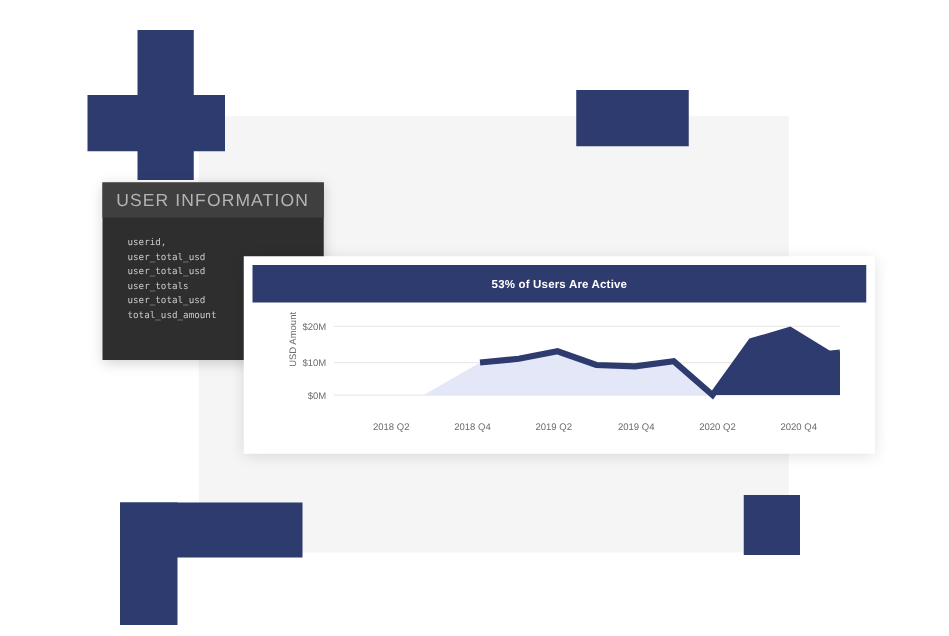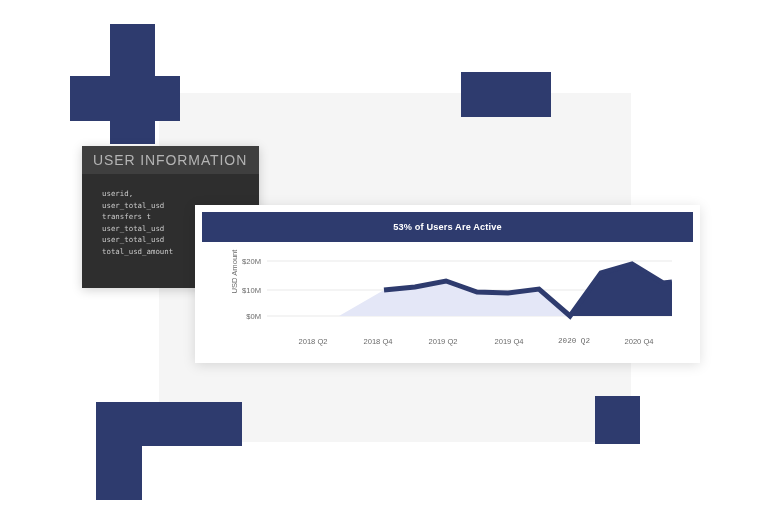--- a/index.html
+++ b/index.html
@@ -201,22 +201,22 @@
   <div class="deco deco-l-v"></div>
   <div class="deco deco-sq-br"></div>
 
   <div class="code-panel">
     <div class="code-header">
       <span class="code-header-title">USER INFORMATION</span>
     </div>
     <div class="code-body">
       <div class="code-line">userid,</div>
       <div class="code-line">user_total_usd</div>
-      <div class="code-line">transfers t</div>
       <div class="code-line">user_total_usd</div>
+      <div class="code-line">user_totals</div>
       <div class="code-line">user_total_usd</div>
       <div class="code-line">total_usd_amount</div>
     </div>
   </div>
 
   <div class="chart-card">
 
     <div class="tabs">
       <div class="tab tab-active">
         <span>53% of Users Are Active</span>
@@ -244,20 +244,20 @@
         <path d="M 303,67 L 334,24 L 365,15 L 396,34 L 405,33 L 405,67 Z" fill="#2e3b6e"></path>
 
         <polyline points="117,41 148,38 179,32 210,43 241,44 272,40 303,67 334,24 365,15 396,34 405,33" fill="none" stroke="#2e3b6e" stroke-width="5" stroke-linejoin="miter" stroke-linecap="butt"></polyline>
       </svg>
 
       <div class="x-labels">
         <div class="x-label" style="left: 46px;">2018 Q2</div>
         <div class="x-label" style="left: 111px;">2018 Q4</div>
         <div class="x-label" style="left: 176px;">2019 Q2</div>
         <div class="x-label" style="left: 242px;">2019 Q4</div>
-        <div class="x-label" style="left: 307px; font-family: Liberation Mono, monospace;">2020 Q2</div>
+        <div class="x-label" style="left: 307px;">2020 Q2</div>
         <div class="x-label" style="left: 372px;">2020 Q4</div>
       </div>
 
     </div>
   </div>
 
 </div>
 
 </body></html>

